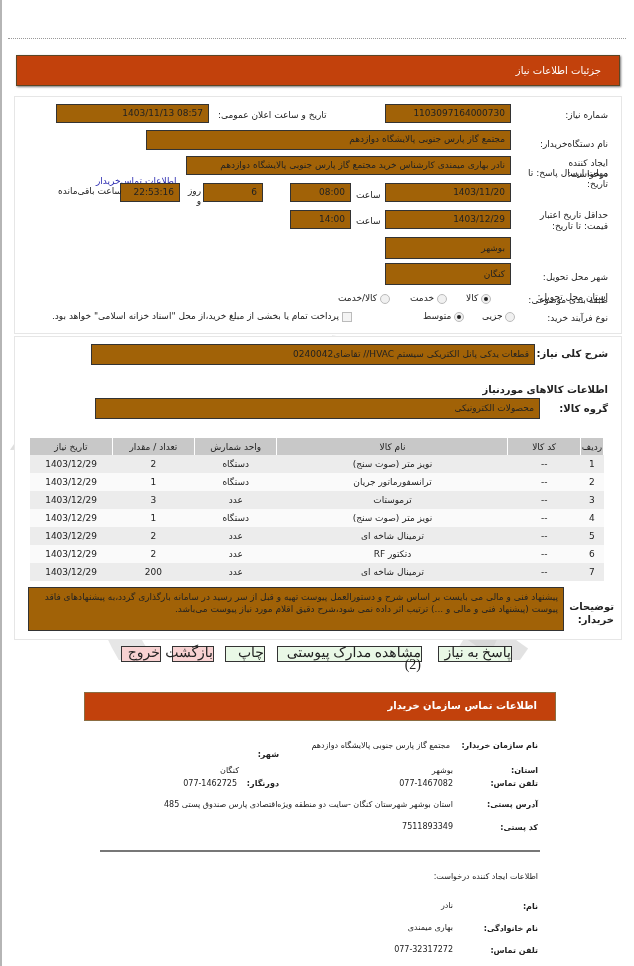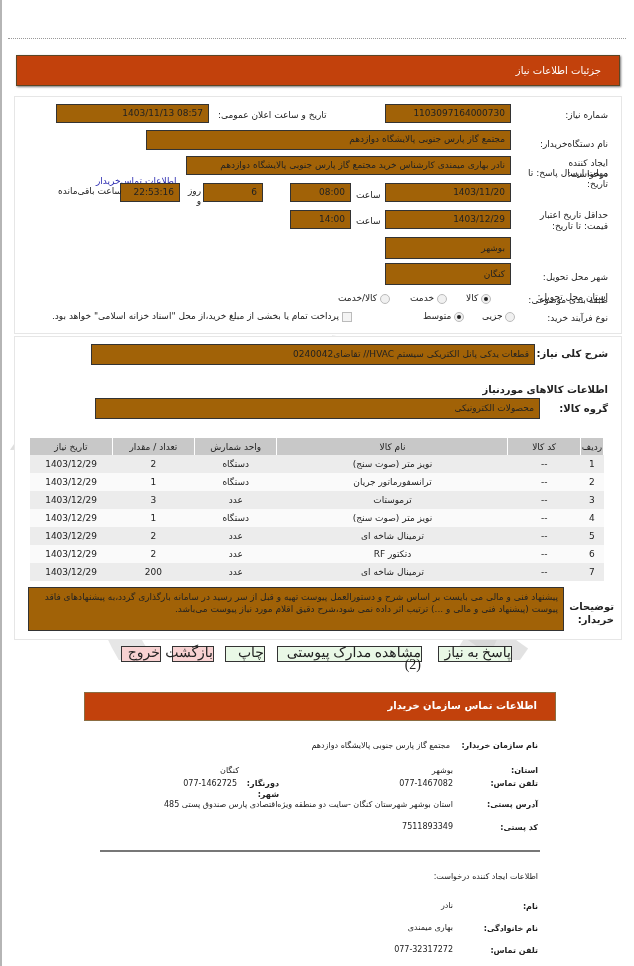--- a/index.html
+++ b/index.html
@@ -204,21 +204,21 @@
 
 <div class="bar" style="left:84px;top:692px;width:470px;height:27px;box-shadow:none;border-color:#8b6d42;">
   <span class="t" style="font-weight:bold;top:7px;">اطلاعات تماس سازمان خریدار</span>
 </div>
 
 <span class="k" style="right:96px;top:741px;">نام سازمان خریدار:</span>
 <span class="v" style="right:184px;top:741px;">مجتمع گاز پارس جنوبی پالایشگاه دوازدهم</span>
 
 <span class="k" style="right:96px;top:766px;">استان:</span>
 <span class="v" style="right:181px;top:766px;">بوشهر</span>
-<span class="k" style="right:355px;top:790px;">شهر:</span>
+<span class="k" style="right:355px;top:750px;">شهر:</span>
 <span class="v" style="right:395px;top:766px;">کنگان</span>
 
 <span class="k" style="right:96px;top:779px;">تلفن تماس:</span>
 <span class="v" style="right:181px;top:779px;direction:ltr;">077-1467082</span>
 <span class="k" style="right:355px;top:779px;">دورنگار:</span>
 <span class="v" style="right:397px;top:779px;direction:ltr;">077-1462725</span>
 
 <span class="k" style="right:96px;top:800px;">آدرس پستی:</span>
 <span class="v" style="right:181px;top:800px;">استان بوشهر شهرستان کنگان -سایت دو منطقه ویژه‌اقتصادی پارس  صندوق پستی 485</span>
 

